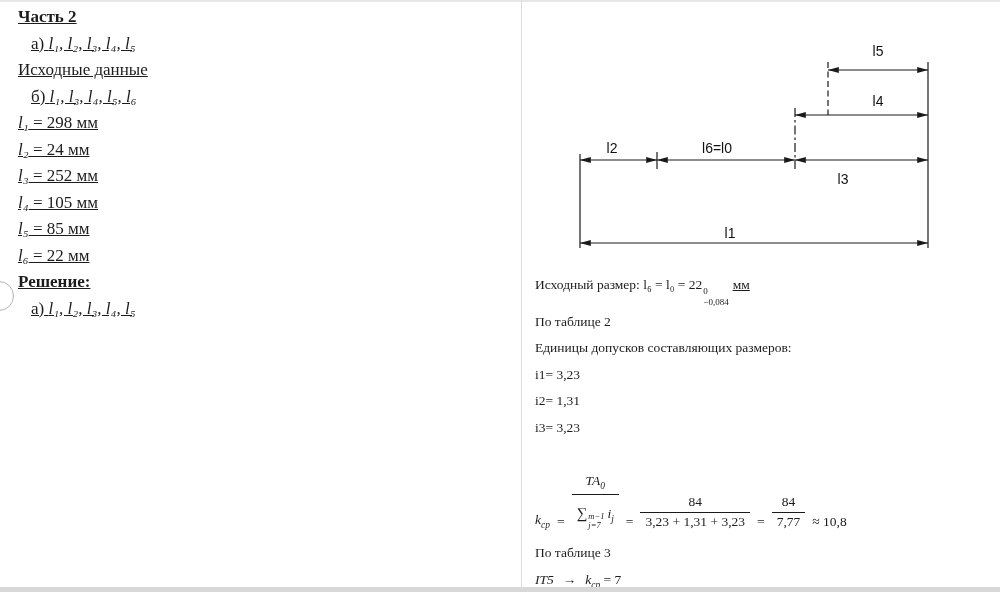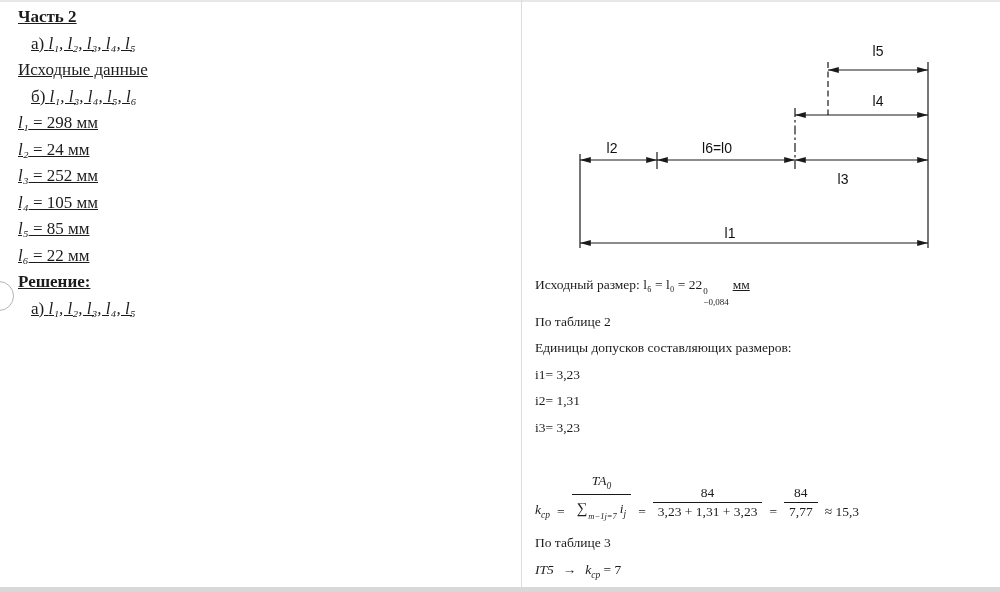--- a/index.html
+++ b/index.html
@@ -28,21 +28,21 @@
   .dash { stroke-dasharray:6 3.5; }
   .dashdot { stroke-dasharray:9 3 2.5 3; }
   .dlabel { font-family:"Liberation Sans", sans-serif; font-size:14px; fill:#111; }
   
   .formula-line { display:flex; align-items:flex-end; gap:7px; margin:8px 0 9px; line-height:1.25; }
   .frac { display:inline-block; text-align:center; }
   .frac .num { display:block; padding:0 5px 1px;margin-top:24px; }
   .frac .den { display:block; border-top:1px solid #1a1a1a; padding:1px 5px 0; }
   .sigma-wrap { display:inline-flex; align-items:center; }
   .sigma { font-size:15px; }
-  .limits { display:inline-flex; flex-direction:row; font-size:8.5px; line-height:1.15;
+  .limits { display:inline-flex; flex-direction:column; font-size:8.5px; line-height:1.15;
     margin:16px 3px 0 1px; text-align:left; font-style:italic; }
   .it-gap { display:inline-block; margin:0 9px; }
 </style>
 </head>
 <body>
 
 <div class="page">
   <div class="top-edge"></div>
   <div class="divider"></div>
   <div class="edge-circle"></div>
@@ -117,21 +117,21 @@
       <span>=</span>
       <span class="frac">
         <span class="num">84</span>
         <span class="den">3,23 + 1,31 + 3,23</span>
       </span>
       <span>=</span>
       <span class="frac">
         <span class="num">84</span>
         <span class="den">7,77</span>
       </span>
-      <span>≈ 15,3</span>
+      <span>≈ 10,8</span>
     </div>
 
     <p class="line">По таблице 3</p>
     <p class="line"><span class="mathvar">IT5</span><span class="it-gap">→</span><span class="mathvar"><span>k</span><sub>ср</sub></span> <span>= 7</span></p>
     <p class="line"><span class="mathvar">IT6</span><span class="it-gap">→</span><span class="mathvar"><span>k</span></span> <span>= 10</span></p>
   </div>
 
   <div class="bottom-edge"></div>
 </div>
 

